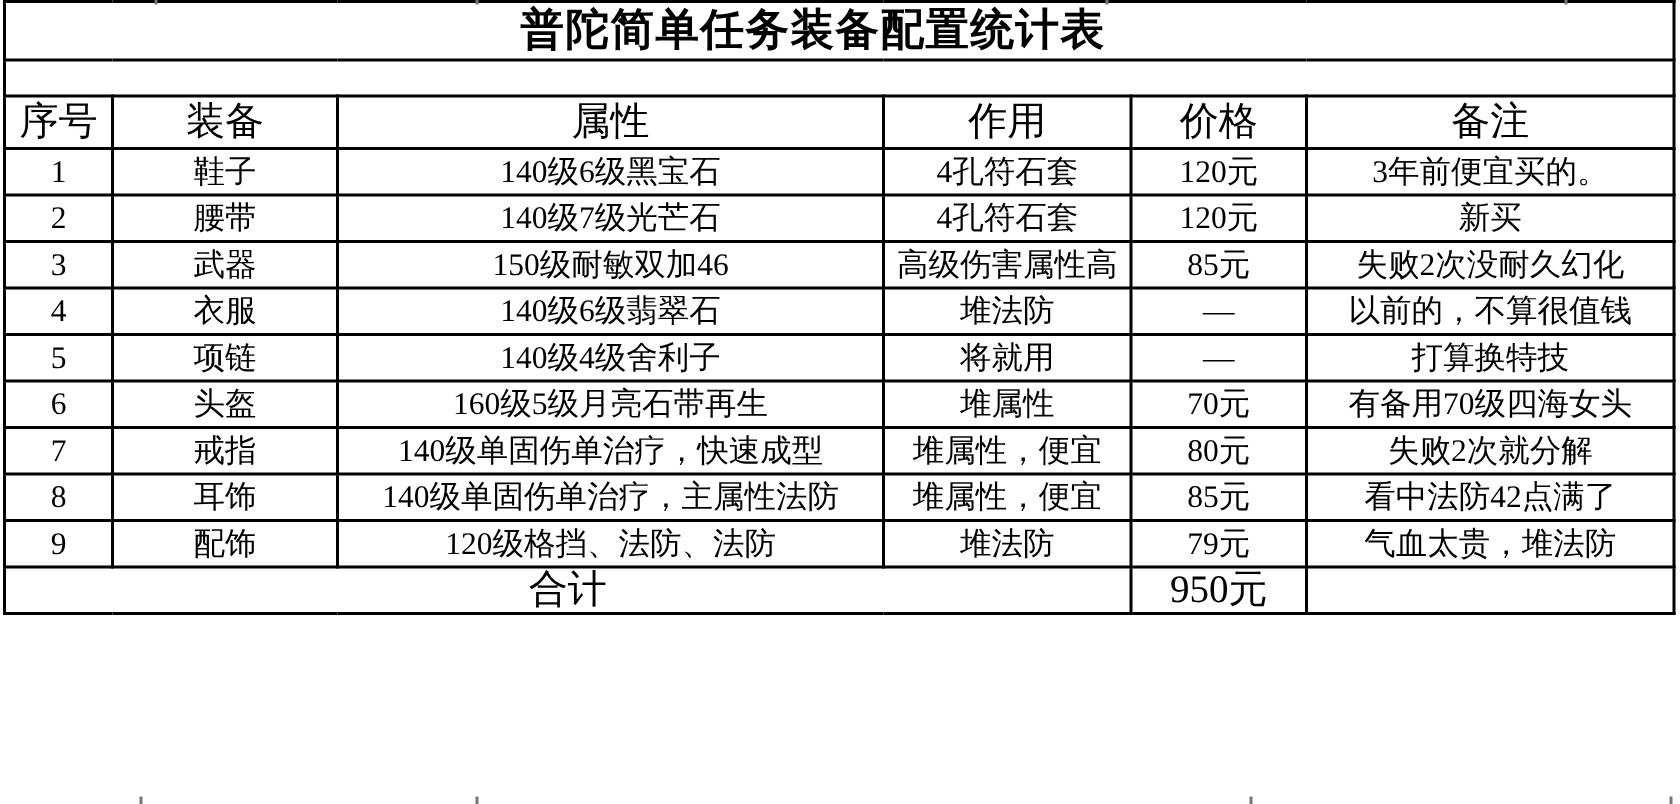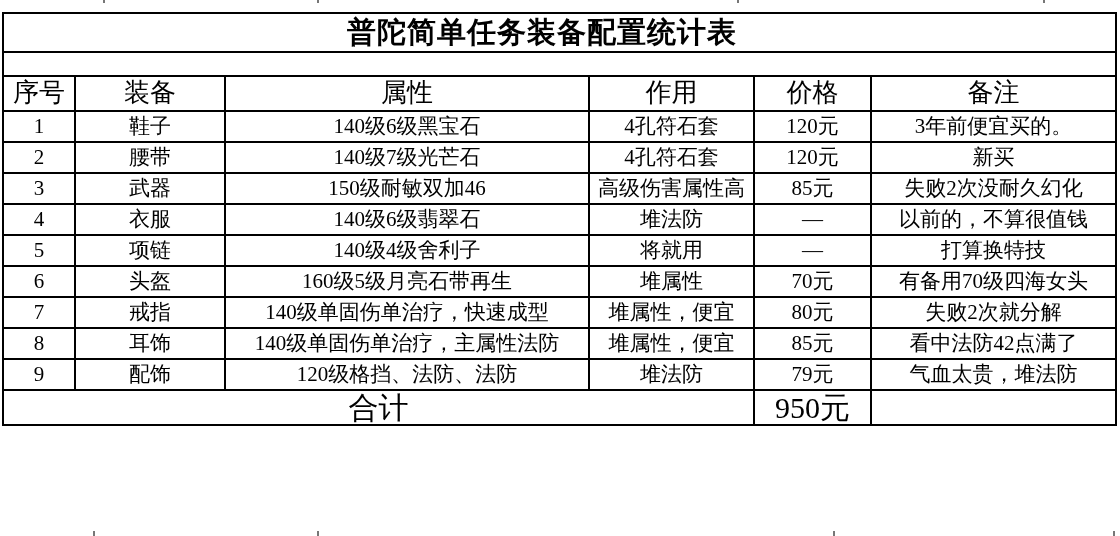--- a/index.html
+++ b/index.html
@@ -12,21 +12,21 @@
     width: 1120px;
     height: 536px;
     background: #ffffff;
     overflow: hidden;
     font-family: "Liberation Serif", "DejaVu Serif", serif;
     color: #000000;
   }
   table.sheet {
     position: absolute;
     left: 2px;
-    top: 12px;
+    top: 0;
     width: 1113px;
     border-collapse: collapse;
     table-layout: fixed;
     background: #ffffff;
   }
   table.sheet td {
     border: 2px solid #000000;
     text-align: center;
     vertical-align: middle;
     padding: 0 1px;
@@ -49,21 +49,21 @@
   }
   tr.header-row td {
     height: 35px;
     font-size: 26px;
   }
   tr.data-row td {
     height: 31px;
   }
   tr.total-row td {
     height: 15px;
-    font-size: 30px;
+    font-size: 26px;
   }
   
   .tick {
     position: absolute;
     width: 2px;
     background: #777777;
   }
   .tick.top { top: 0; height: 3px; }
   .tick.bottom { top: 531px; height: 5px; }
 </style>

